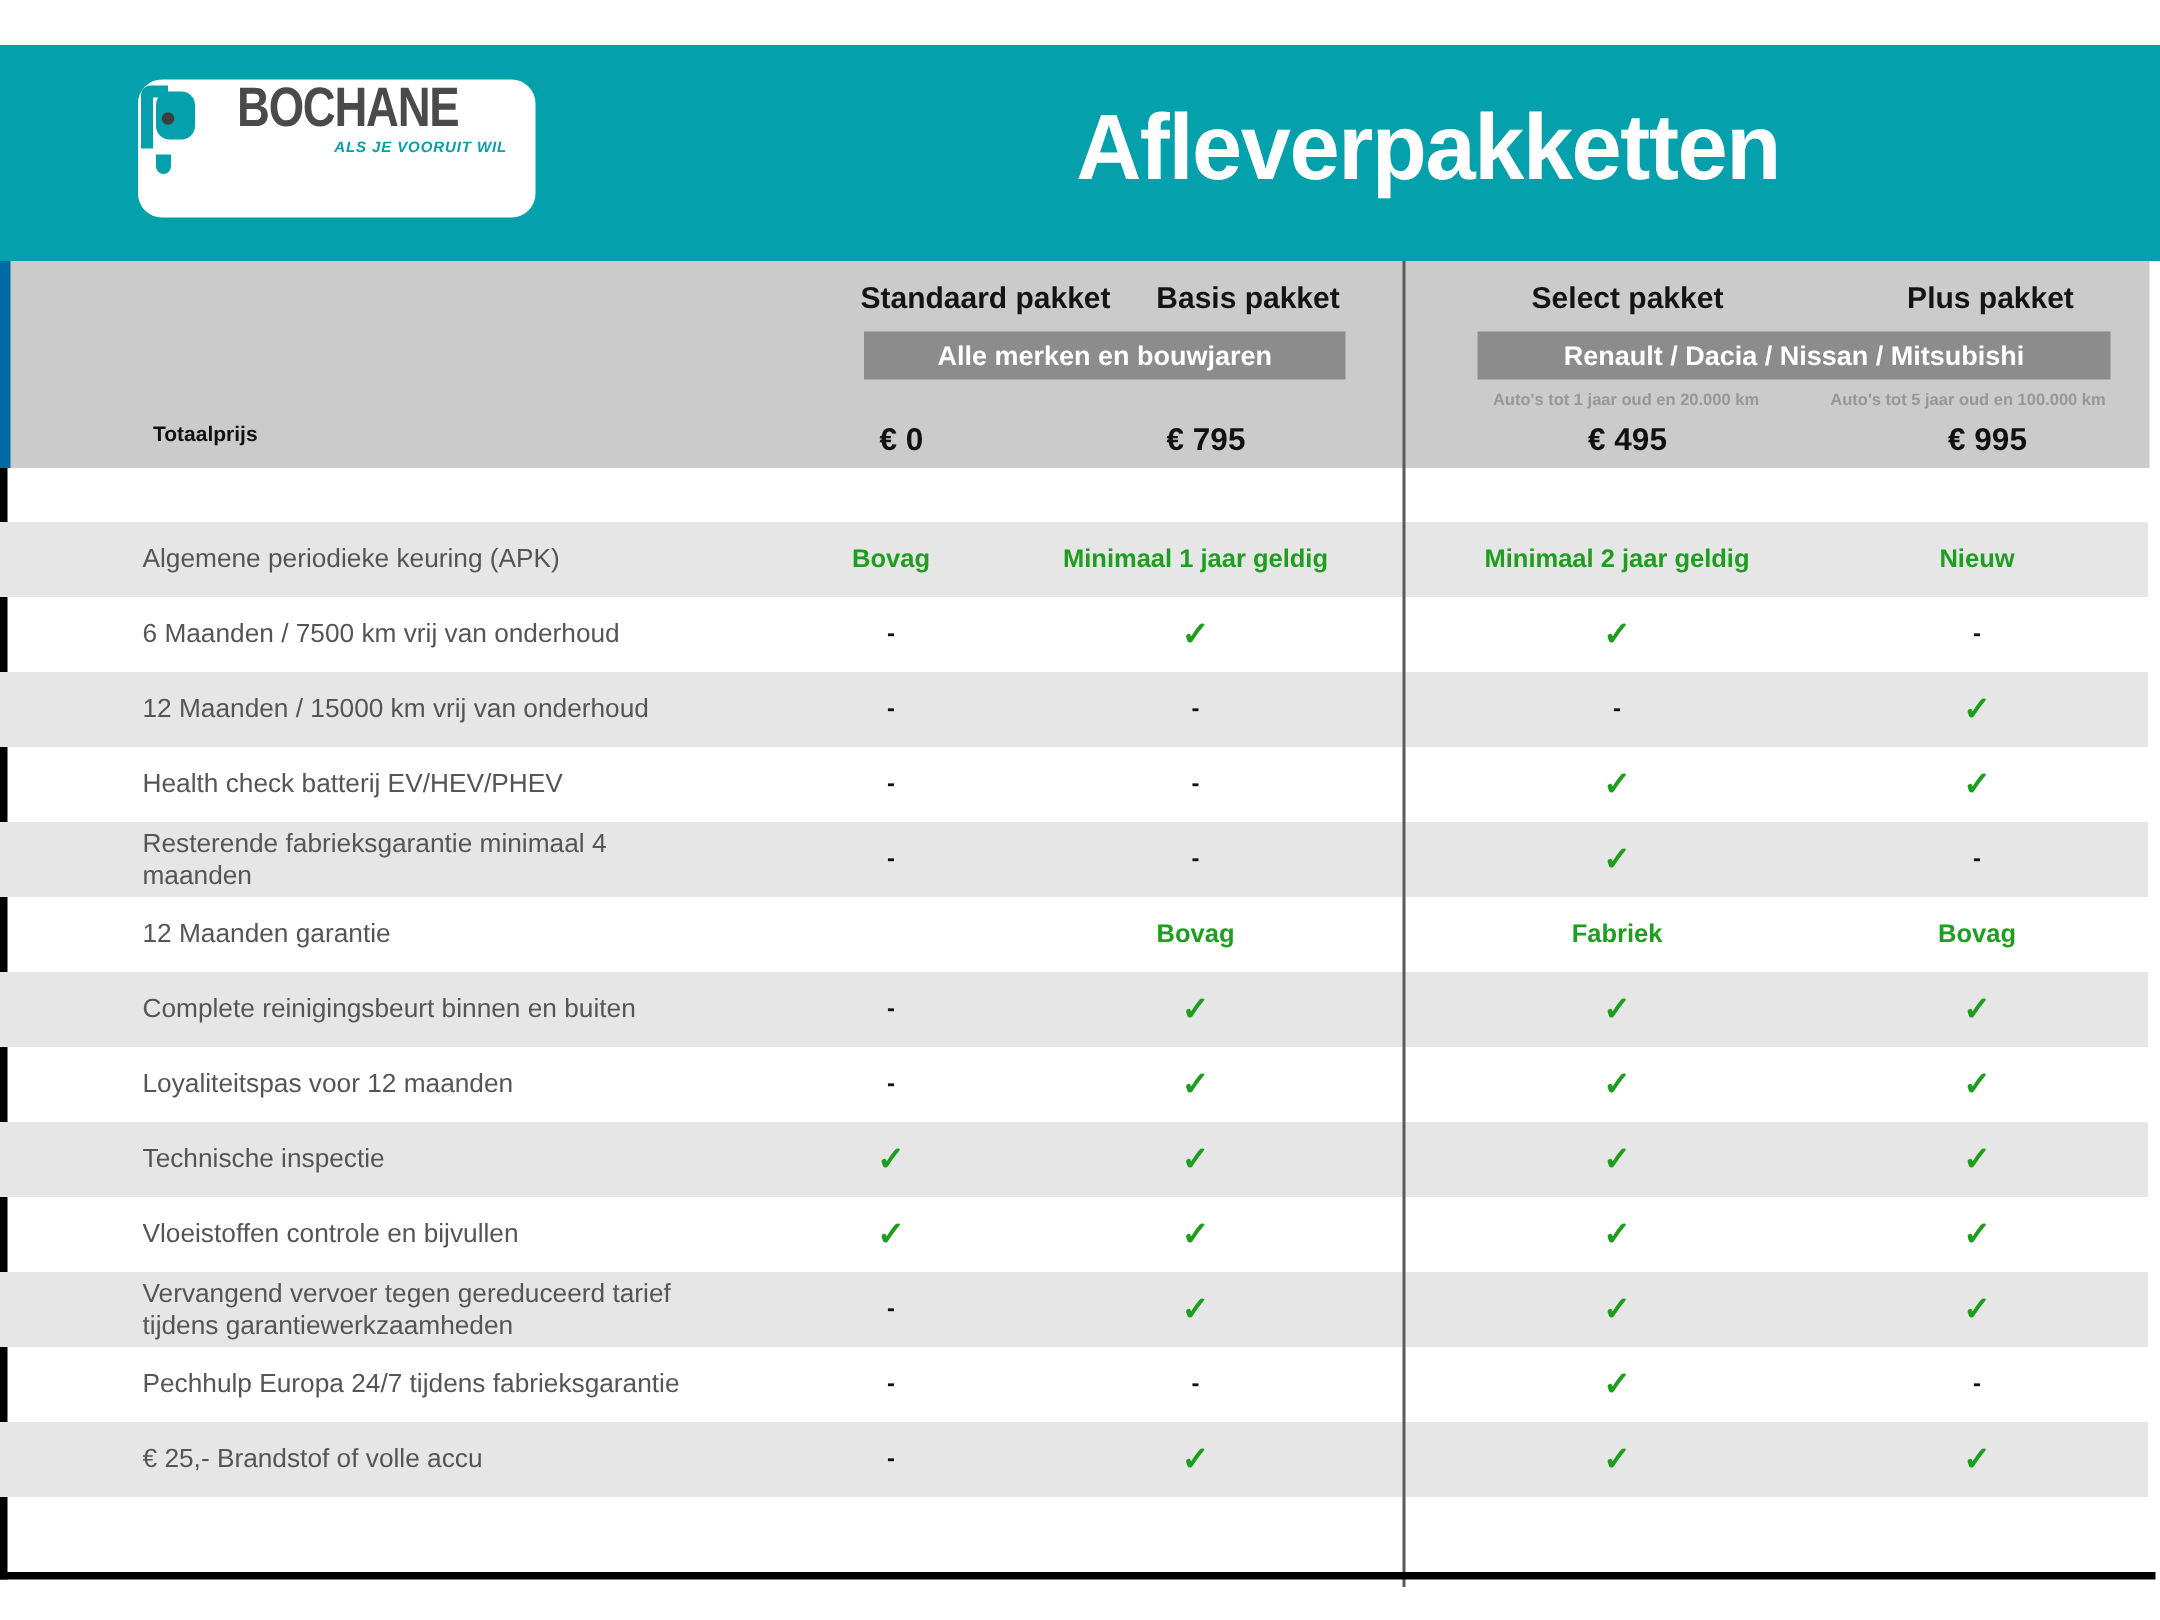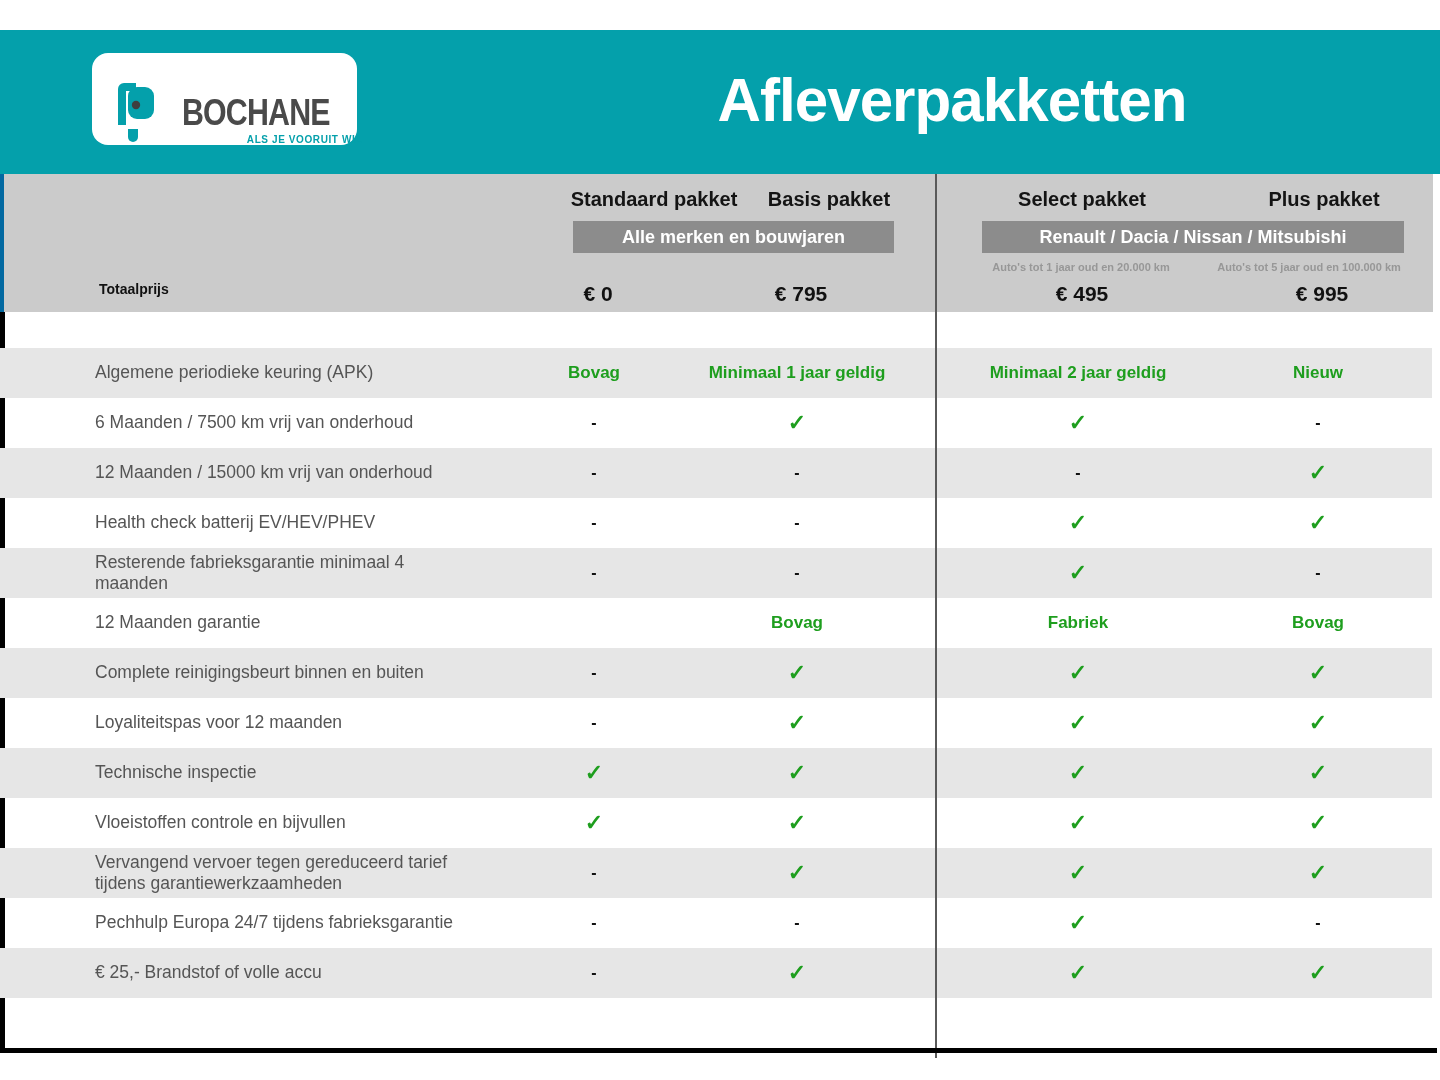--- a/index.html
+++ b/index.html
@@ -19,22 +19,21 @@
     width: 1440px; height: 144px;
     background: var(--teal, #04A0AB);
   }
   .logo-card {
     position: absolute;
     left: 92px; top: 23px;
     width: 265px; height: 92px;
     background: #ffffff;
     border-radius: 16px;
     display: flex;
-    align-items: flex-end;
-    padding-left: 24px;
+    align-items: flex-start;
     box-sizing: border-box;
   }
   .logo-icon { width: 40px; height: 66px; margin-right: 26px; flex: 0 0 auto; }
   .logo-text-wrap { display: flex; flex-direction: column; align-items: flex-end; }
   .logo-name {
     font-size: 37px;
     font-weight: bold;
     color: #4a4a4a;
     letter-spacing: -1px;
     transform: scaleX(0.82);
@@ -42,40 +41,41 @@
     line-height: 1;
     align-self: flex-start;
   }
   .logo-tagline {
     font-size: 10px;
     font-weight: bold;
     color: var(--teal, #04A0AB);
     letter-spacing: 0.6px;
     margin-top: 3px;
     white-space: nowrap;
+    font-style: italic;
   }
   .page-title {
     position: absolute;
     left: 952px; top: 50%;
     transform: translate(-50%, -54%) scaleX(0.97);
     color: #ffffff;
     font-size: 62px;
     font-weight: bold;
     letter-spacing: -1px;
     white-space: nowrap;
     margin: 0;
   }
 
   
   .header-band {
     position: absolute;
     left: 0; top: 174px;
     width: 1433px; height: 138px;
     background: var(--header-band, #CBCBCB);
-    border-left: 4px solid #0369a1;
+    border-left: 7px solid #0369a1;
     box-sizing: border-box;
   }
   .col-header {
     position: absolute;
     top: 14px;
     transform: translateX(-50%);
     font-size: 20px;
     font-weight: bold;
     color: #141414;
     white-space: nowrap;

